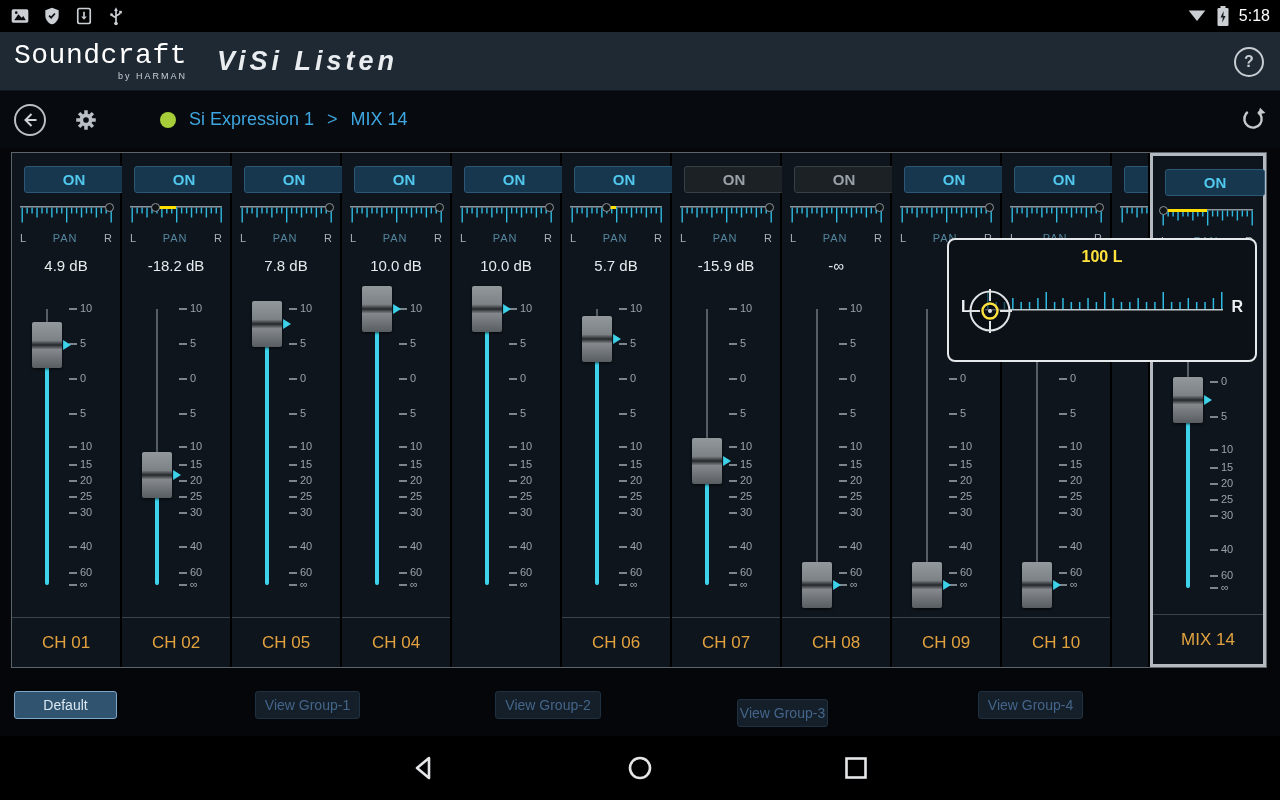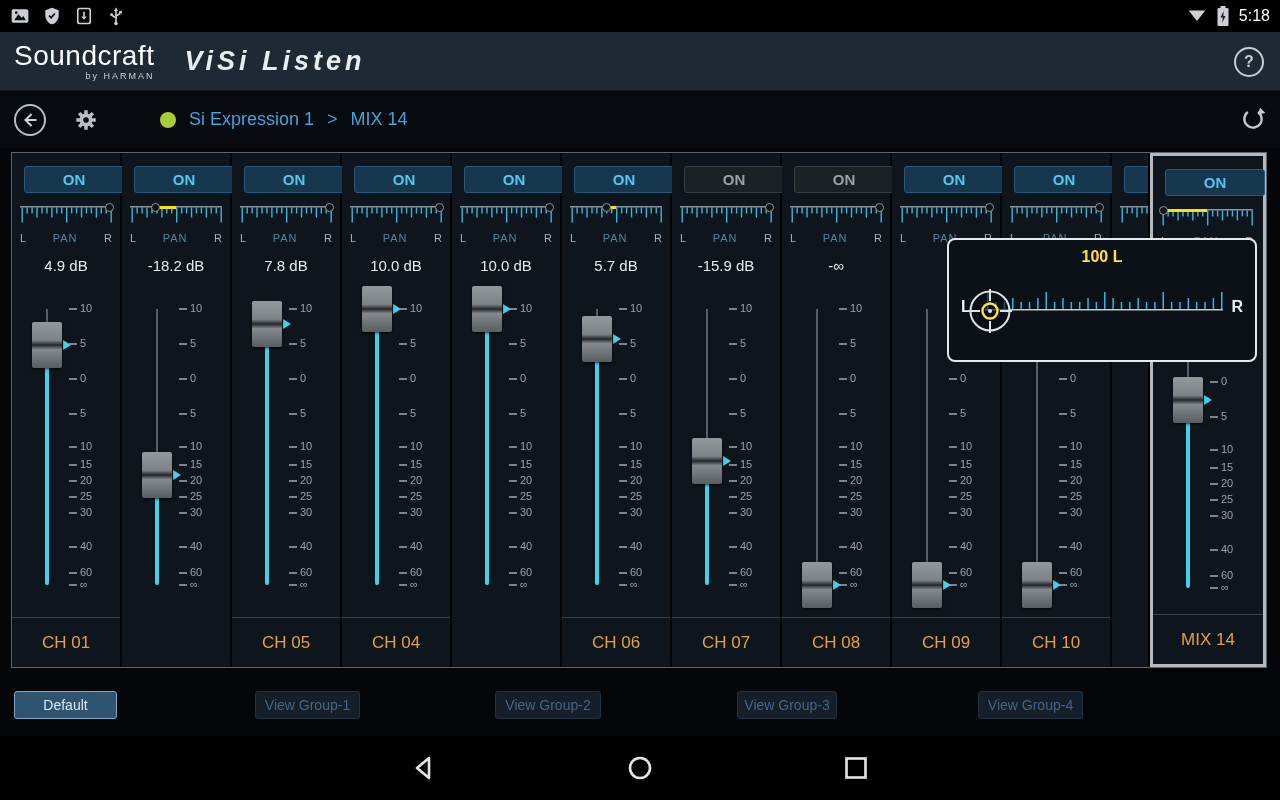--- a/index.html
+++ b/index.html
@@ -5,21 +5,21 @@
   html,body{margin:0;padding:0;}
   body{width:1280px;height:800px;background:#04060a;font-family:"Liberation Sans",sans-serif;position:relative;overflow:hidden;}
   
   .status-bar{position:absolute;top:0;left:0;right:0;height:32px;background:#000;display:flex;align-items:center;}
   .sb-left{display:flex;gap:12px;padding-left:10px;align-items:center;}
   .sb-right{margin-left:auto;display:flex;gap:9px;align-items:center;padding-right:10px;}
   .sb-time{color:#fff;font-size:16px;}
   
   .app-header{position:absolute;top:32px;height:58px;left:0;right:0;background:#1e2933;border-bottom:1px solid #10161c;display:flex;align-items:center;}
   .brand-block{margin-left:14px;color:#fff;line-height:1;}
-  .brand{font-family:Liberation Sans, sans-serif;font-size:28px;letter-spacing:.5px;}
+  .brand{font-family:Liberation Mono, monospace;font-size:28px;letter-spacing:.5px;}
   .brand-sub{font-size:9px;color:#c9cfd4;text-align:right;margin-top:2px;letter-spacing:2px;}
   .app-title{margin-left:30px;font-size:27px;font-style:italic;font-weight:bold;letter-spacing:4px;color:#e9edf0;}
   .help-btn{position:absolute;right:16px;top:15px;width:26px;height:26px;border:2px solid #c7cdd2;border-radius:50%;color:#c7cdd2;text-align:center;line-height:25px;font-size:16px;font-weight:bold;}
   
   .crumb-bar{position:absolute;top:91px;height:57px;left:0;right:0;background:#070a0e;display:flex;align-items:center;}
   .back-btn{margin-left:14px;width:28px;height:28px;border:2px solid #b9bfc5;border-radius:50%;display:flex;align-items:center;justify-content:center;}
   .gear-btn{margin-left:26px;width:28px;height:28px;display:flex;align-items:center;justify-content:center;}
   .status-dot{margin-left:60px;width:16px;height:16px;border-radius:50%;background:#a6ce39;}
   .crumb-text{margin-left:13px;font-size:18px;color:#3ea6e0;display:flex;gap:13px;}
   .refresh-btn{position:absolute;right:14px;top:15px;}
@@ -273,20 +273,21 @@
         <div class="mark-label" style="top: 255px;">40</div>
         <div class="mark-tick" style="top: 287px;"></div>
         <div class="mark-label" style="top: 281px;">60</div>
         <div class="mark-tick" style="top: 299px;"></div>
         <div class="mark-label" style="top: 293px;">∞</div>
         <div class="track"></div>
         <div class="track-fill" style="top: 190.24px; height: 109.76px;"></div>
         <div class="cap-arrow" style="top: 185.24px;"></div>
         <div class="cap" style="top: 167.24px;"></div>
       </div>
+      <div class="strip-label">CH 02</div>
     </div>
     <div class="strip">
       <button class="on-btn on">ON</button>
       <div class="pan">
         <svg width="92" height="20">
           <rect x="0" y="0" width="92" height="1.5" fill="#8d959b"></rect>
           <rect x="1.5" y="1.5" width="1.4" height="15" fill="#2fb9e0"></rect>
           <rect x="6.444444444444445" y="1.5" width="1.4" height="6" fill="#2fb9e0"></rect>
           <rect x="11.38888888888889" y="1.5" width="1.4" height="6" fill="#2fb9e0"></rect>
           <rect x="16.333333333333336" y="1.5" width="1.4" height="10" fill="#2fb9e0"></rect>
@@ -944,21 +945,21 @@
       <circle cx="23" cy="23" r="7.5" stroke="#ffe23d" stroke-width="2.4" fill="none"></circle>
       <circle cx="23" cy="23" r="2" fill="#dfe3e6"></circle>
     </svg>
   </div>
 </div>
 
 <div class="footer" id="footer">
     <button class="fbtn active" style="left: 14px; width: 103px;">Default</button>
     <button class="fbtn inactive" style="left: 255px; width: 105px;">View Group-1</button>
     <button class="fbtn inactive" style="left: 495px; width: 106px;">View Group-2</button>
-    <button class="fbtn inactive" style="left: 737px; width: 100px;">View Group-3</button>
+    <button class="fbtn inactive" style="left: 737px; width: 91px; margin-top: 8px;">View Group-3</button>
     <button class="fbtn inactive" style="left: 978px; width: 105px;">View Group-4</button>
   </div>
 
 <div class="navbar">
   <svg class="nav-ic" style="left:411px" width="26" height="26" viewBox="0 0 26 26">
       <polygon points="18,3 6,13 18,23" fill="none" stroke="#e4e6e8" stroke-width="2.6" stroke-linejoin="round"></polygon>
     </svg>
   <svg class="nav-ic" style="left:627px" width="26" height="26" viewBox="0 0 26 26">
       <circle cx="13" cy="13" r="10" fill="none" stroke="#e4e6e8" stroke-width="2.6"></circle>
     </svg>

